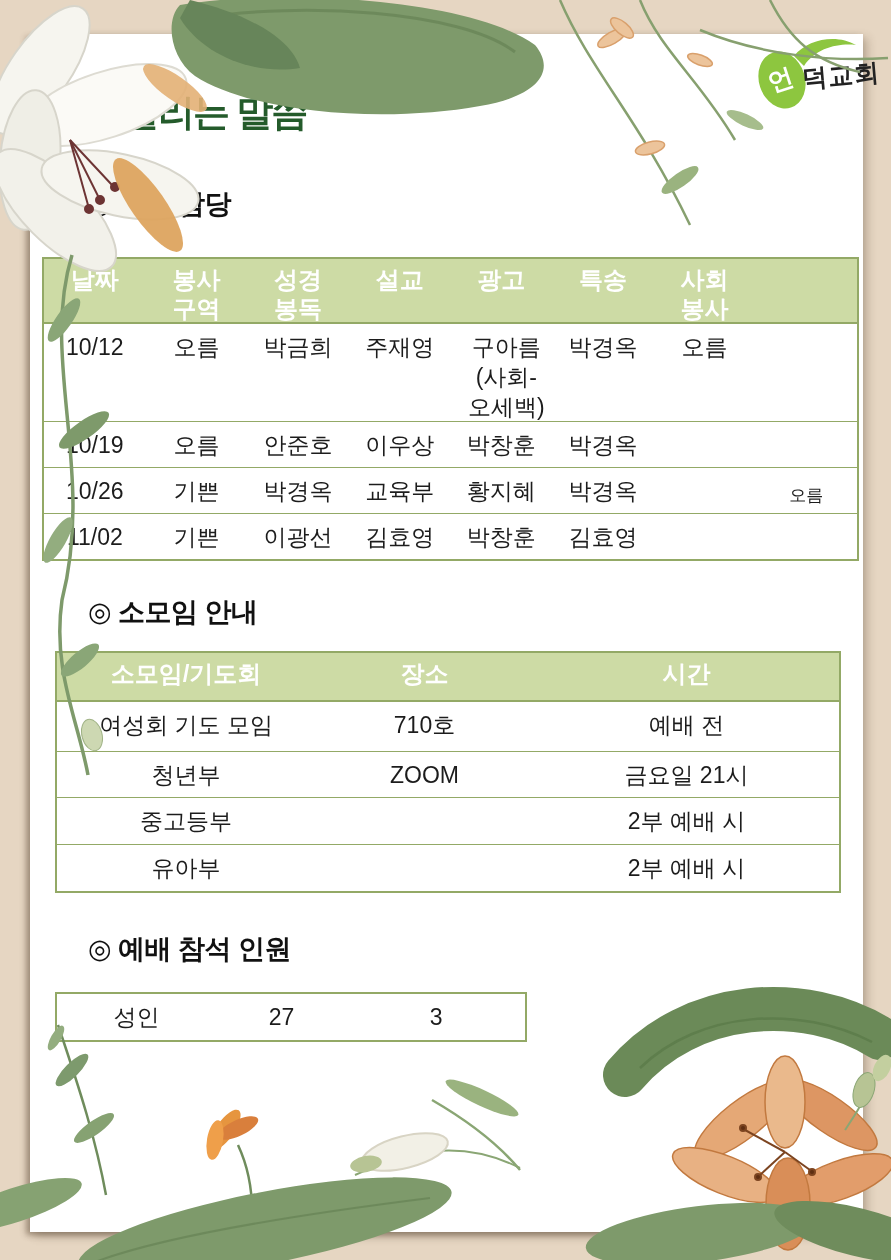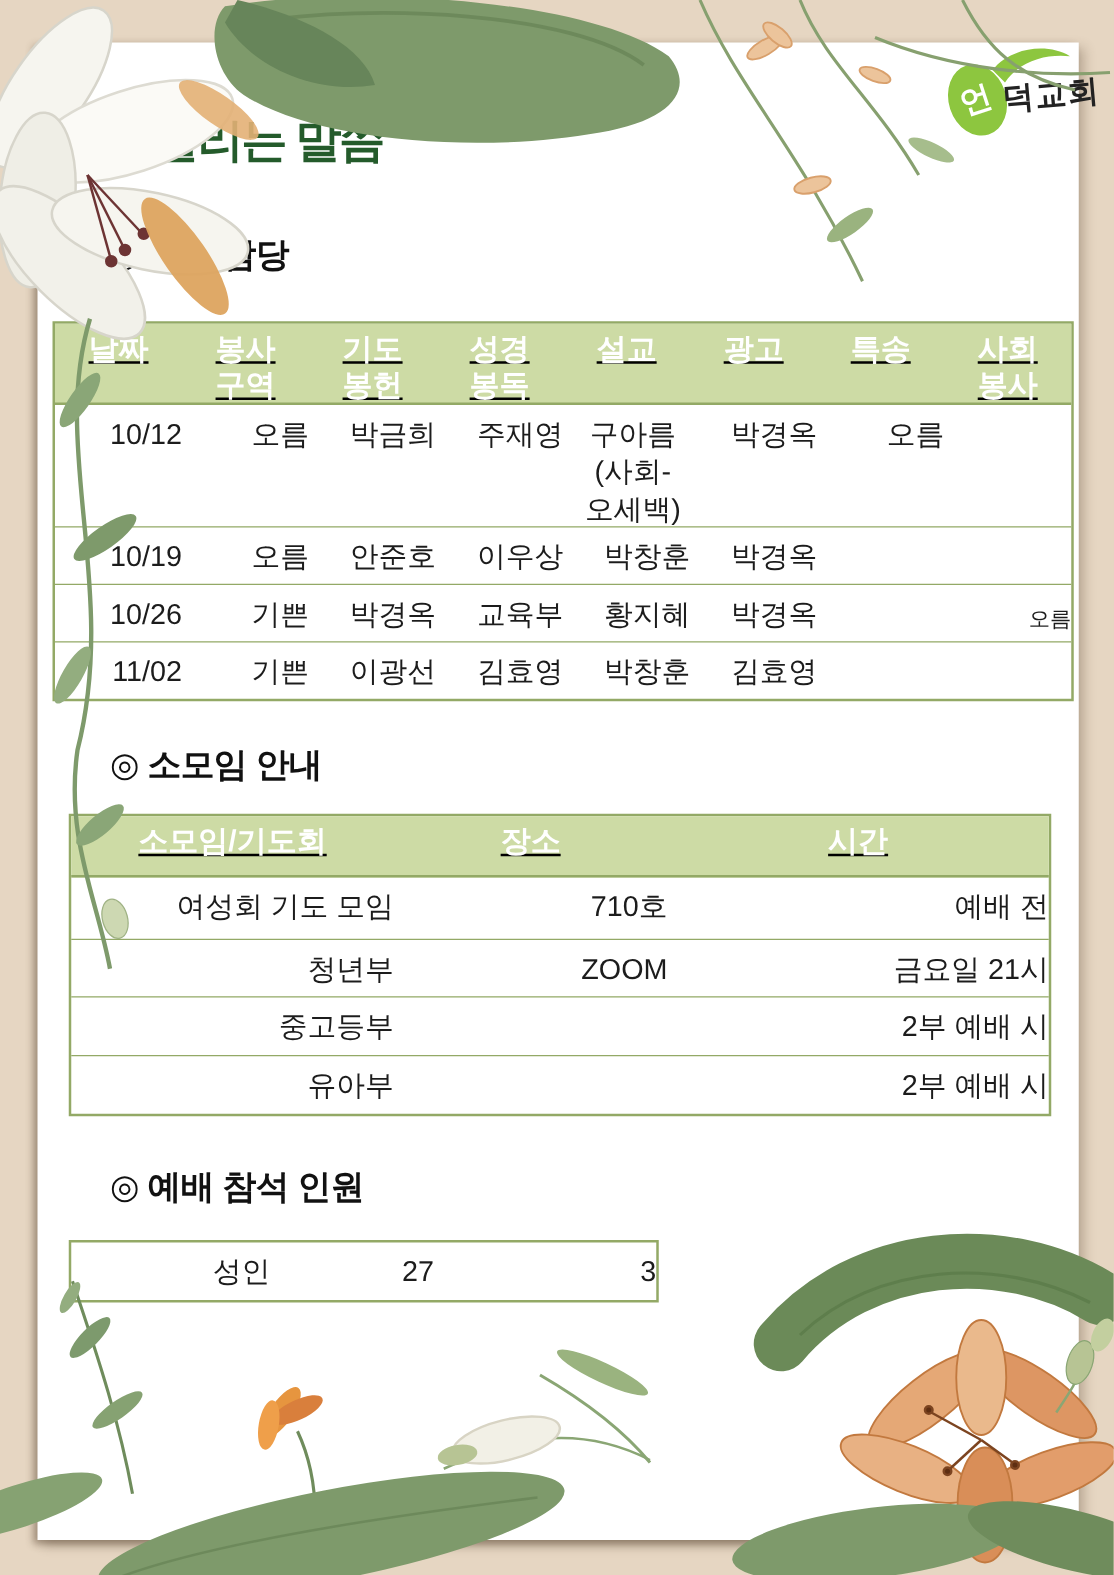--- a/index.html
+++ b/index.html
@@ -25,27 +25,27 @@
          letter-spacing:-.5px;z-index:3;white-space:nowrap;}
   #h1{left:88px;top:186px}
   #h2{left:88px;top:594px}
   #h3{left:88px;top:931px}
   .tbl{position:absolute;background:#fff;border:2px solid var(--border_green);z-index:2;}
   #t1{left:42px;top:257px;width:817px;}
   #t2{left:55px;top:651px;width:786px;}
   #t3{left:55px;top:992px;width:472px;}
   .trow{display:grid;border-bottom:1.5px solid var(--border_green);}
   .trow:last-child{border-bottom:none;}
-  .thead{background:var(--header_green);border-bottom:2px solid var(--border_green);text-decoration:underline;}
+  .thead{background:var(--header_green);border-bottom:2px solid var(--border_green);}
   .cols8{grid-template-columns:repeat(8,1fr);}
   .cols3a{grid-template-columns:33% 28% 39%;}
   .cols3b{grid-template-columns:34% 28% 38%;}
   .th{color:#fff;font-weight:700;font-size:24px;text-align:center;padding-top:6px;
       line-height:29px;white-space:pre-line;}
-  .td{font-size:23px;color:var(--text_dark);text-align:right;padding-top:8px;
+  .td{font-size:23px;color:var(--text_dark);text-align:center;padding-top:8px;
       line-height:30px;white-space:pre-line;}
   .td.left{text-align:center;padding-left:10px;}
   .td.small{font-size:17px;padding-top:13px;}
   #logo{position:absolute;left:750px;top:36px;width:141px;height:92px;z-index:4;}
   #logo svg{position:absolute;left:0;top:0;}
   .logo-first{position:absolute;left:18px;top:27px;color:#fff;font-size:25px;font-weight:700;
       transform:rotate(-18deg);}
   .logo-rest{position:absolute;left:52px;top:23px;color:#222;font-size:25px;font-weight:600;
       transform:rotate(-5deg);letter-spacing:1px;white-space:nowrap;}
 </style>
@@ -69,22 +69,20 @@
 
   <div id="h1" class="section-heading">◎ 예배 담당</div>
   <div id="h2" class="section-heading">◎ 소모임 안내</div>
   <div id="h3" class="section-heading">◎ 예배 참석 인원</div>
 
   <div id="t1" class="tbl">
     <div class="trow thead cols8" style="height:65px">
       <div class="th">날짜</div>
       <div class="th">봉사
 구역</div>
-      <div class="th">기도
-봉헌</div>
       <div class="th">성경
 봉독</div>
       <div class="th">설교</div>
       <div class="th">광고</div>
       <div class="th">특송</div>
       <div class="th">사회
 봉사</div>
     </div>
     <div class="trow cols8" style="height:98px">
       <div class="td">10/12</div>

